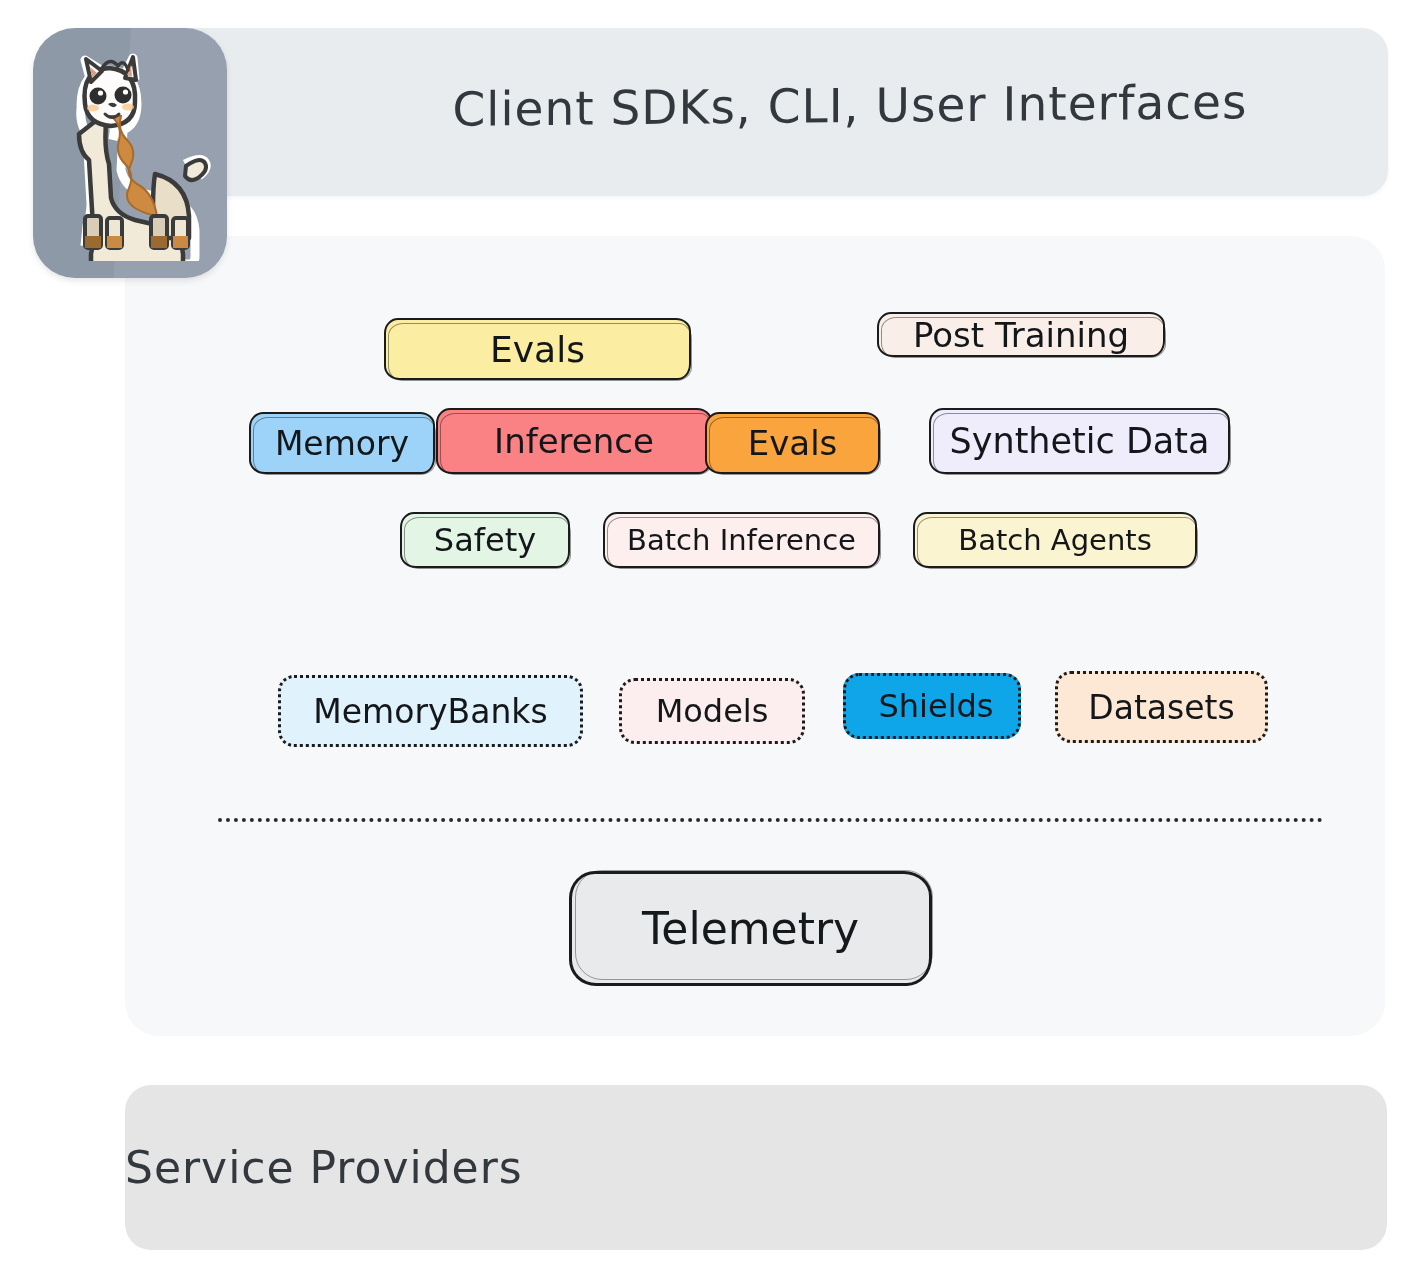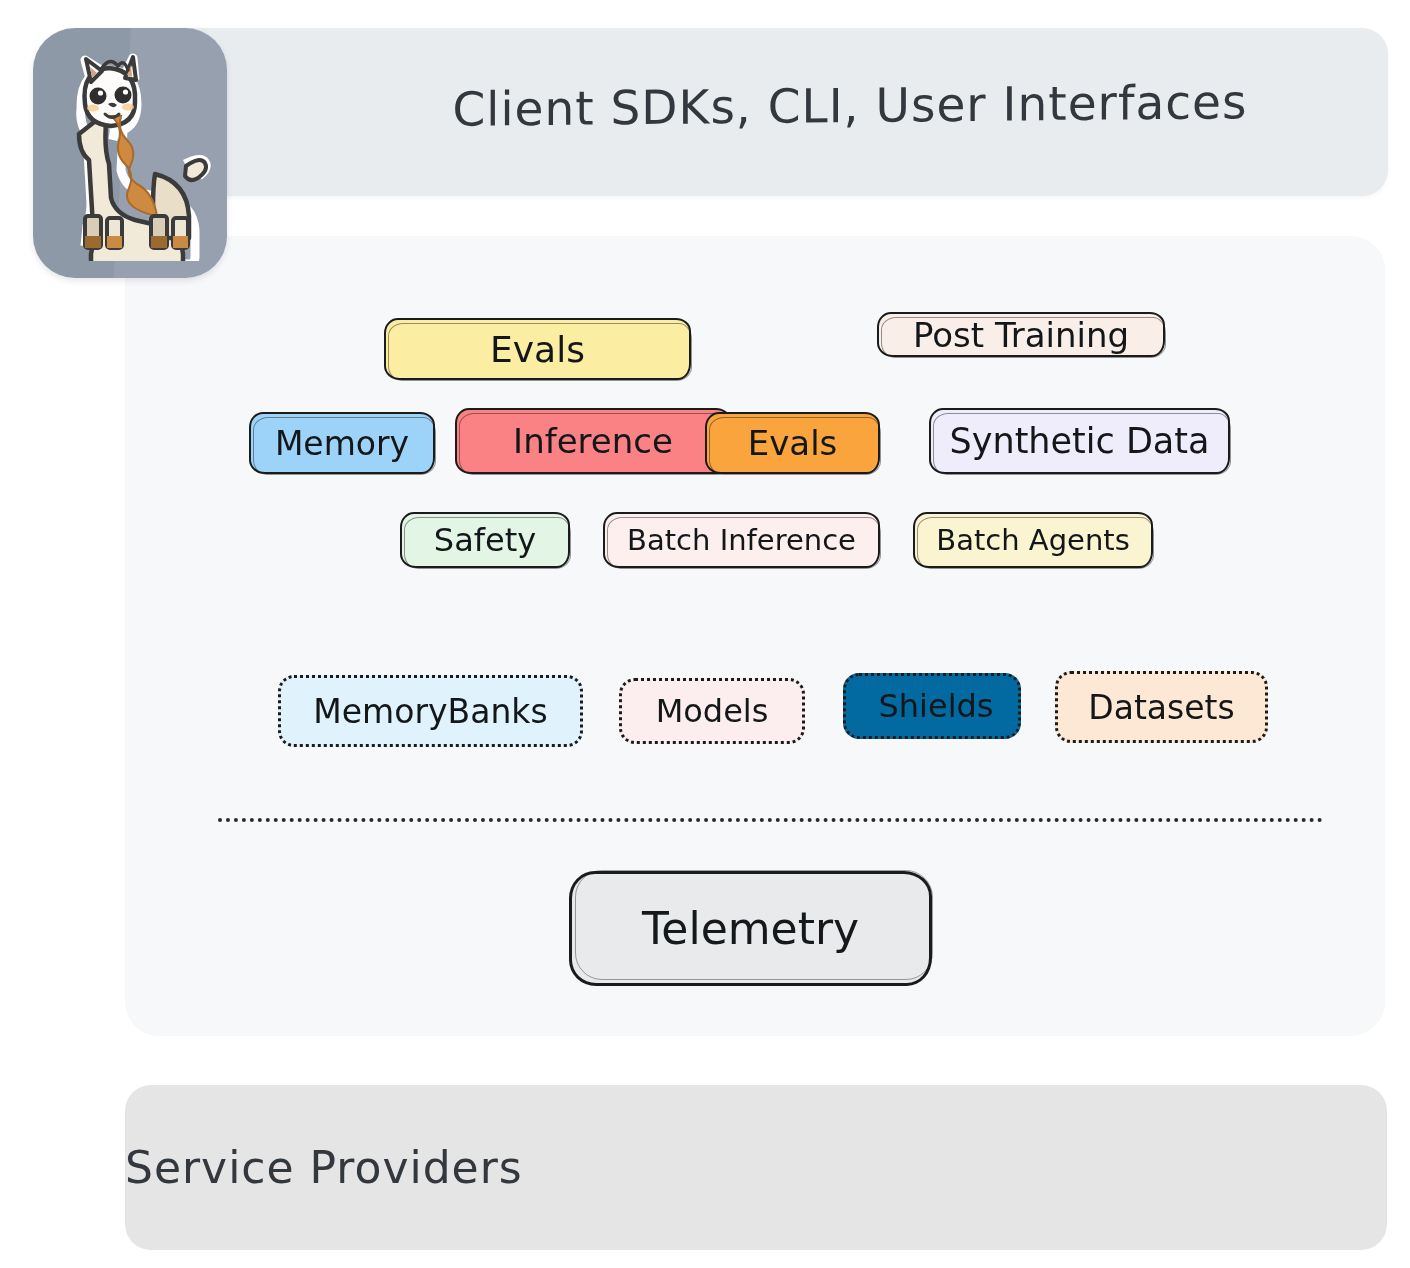--- a/index.html
+++ b/index.html
@@ -215,31 +215,31 @@
     <path d="M128 190 h15 v12 h-15 z" fill="#c98a44"></path>
   </svg>
 </div>
 
 <div id="main-panel">
 
   <div class="node" style="left: 259px; top: 82px; width: 307px; height: 62px; font-size: 36px; background: rgb(251, 237, 162);">Evals</div>
   <div class="node" style="left: 752px; top: 76px; width: 288px; height: 45px; font-size: 34px; background: rgb(250, 238, 233);">Post Training</div>
 
   <div class="node" style="left: 124px; top: 176px; width: 186px; height: 62px; font-size: 33px; background: rgb(157, 211, 248);">Memory</div>
-  <div class="node" style="left: 330px; top: 172px; width: 276px; height: 66px; font-size: 34px; background: rgb(250, 129, 132);">Inference</div>
+  <div class="node" style="left: 311px; top: 172px; width: 276px; height: 66px; font-size: 34px; background: rgb(250, 129, 132);">Inference</div>
   <div class="node" style="left: 580px; top: 176px; width: 175px; height: 62px; font-size: 34px; background: rgb(249, 164, 61);">Evals</div>
   <div class="node" style="left: 804px; top: 172px; width: 301px; height: 66px; font-size: 35px; background: rgb(239, 236, 251);">Synthetic Data</div>
 
   <div class="node" style="left: 275px; top: 276px; width: 170px; height: 56px; font-size: 32px; background: rgb(227, 245, 228);">Safety</div>
   <div class="node" style="left: 478px; top: 276px; width: 277px; height: 56px; font-size: 29px; background: rgb(252, 239, 238);">Batch Inference</div>
-  <div class="node" style="left: 788px; top: 276px; width: 240px; height: 56px; font-size: 29px; background: rgb(251, 244, 209);">Batch Agents</div>
+  <div class="node" style="left: 788px; top: 276px; width: 284px; height: 56px; font-size: 29px; background: rgb(251, 244, 209);">Batch Agents</div>
 
   <div class="node dashed" style="left: 153px; top: 439px; width: 305px; height: 72px; font-size: 33px; background: rgb(224, 242, 252);">MemoryBanks</div>
   <div class="node dashed" style="left: 494px; top: 442px; width: 186px; height: 66px; font-size: 32px; background: rgb(252, 238, 238);">Models</div>
-  <div class="node dashed" style="left: 718px; top: 437px; width: 178px; height: 66px; font-size: 32px; background: #0369a1; padding-left: 8px;">Shields</div>
+  <div class="node dashed" style="left: 718px; top: 437px; width: 178px; height: 66px; font-size: 32px; background: #0ea5e9; padding-left: 8px;">Shields</div>
   <div class="node dashed" style="left: 930px; top: 435px; width: 213px; height: 72px; font-size: 33px; background: rgb(252, 232, 212);">Datasets</div>
 
   <div id="divider" style="left:93px; top:582px; width:1105px;"></div>
   <div id="telemetry-box" style="left:444px; top:635px;text-align:right;">
     <span>Telemetry</span>
   </div>
 </div>
 
 <div id="providers-band">
   <div id="providers-title">Service Providers</div>

